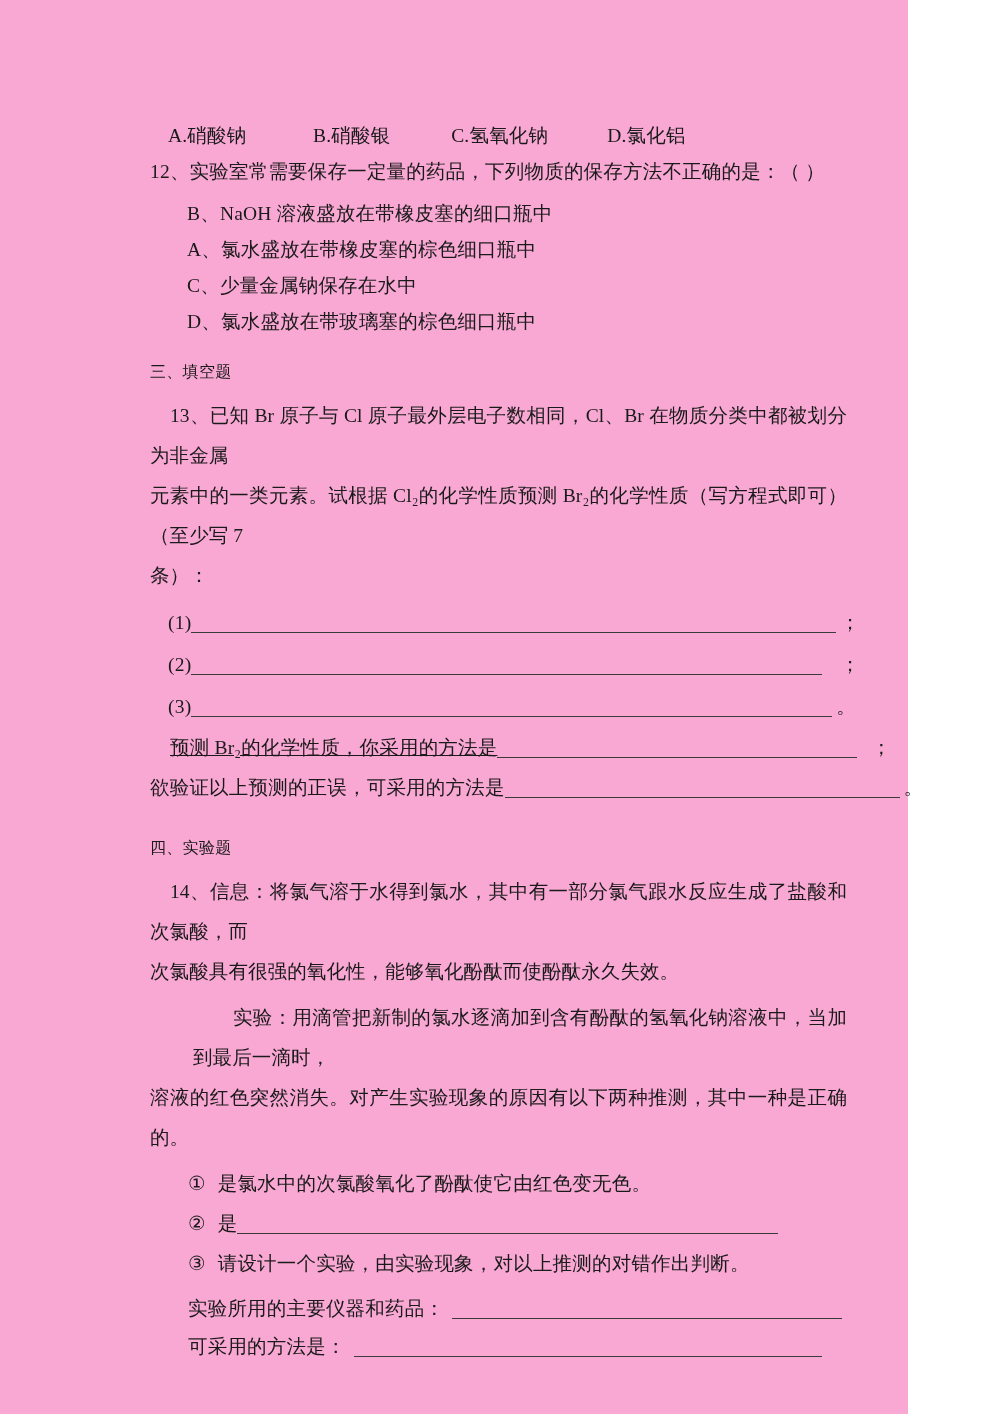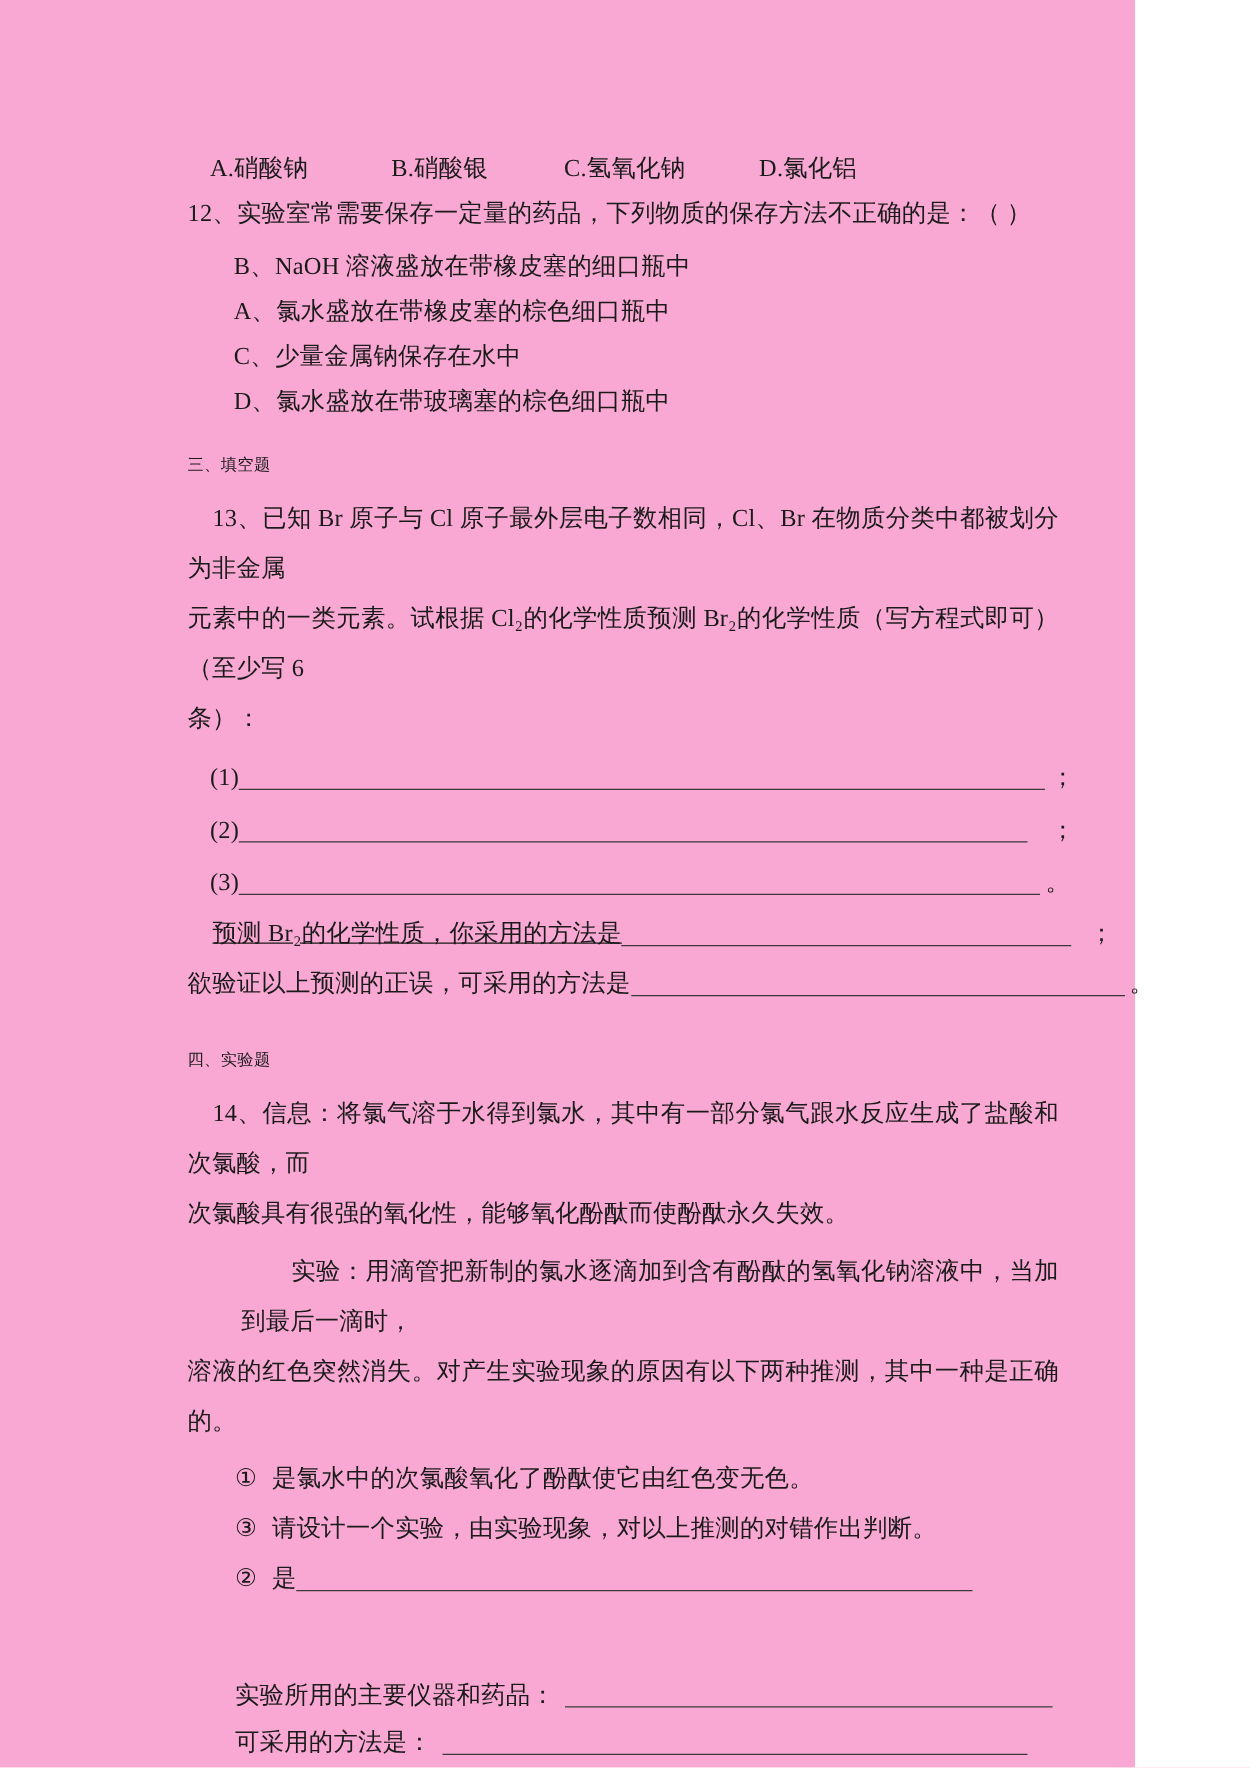--- a/index.html
+++ b/index.html
@@ -49,21 +49,21 @@
 
   
   .ind-opt   { padding-left: 37px; }   
   .ind-q     { padding-left: 0px; }    
   .ind-blank { padding-left: 18px; }   
   .ind-circ  { padding-left: 38px; }   
   .ind-sub   { padding-left: 38px; }   
   .ind-pred  { padding-left: 20px; text-decoration: underline; }   
 
   .sec-head {
-    font-size: 13px;
+    font-size: 16px;
     line-height: 36px;
     letter-spacing: 0.3px;
   }
 
   
   .rule {
     display: inline-block;
     border-bottom: 1.6px solid #3a3a3a;
     vertical-align: -4px;
     height: 0;
@@ -102,21 +102,21 @@
     <div class="line ind-opt">C、少量金属钠保存在水中</div>
     <div class="line ind-opt">D、氯水盛放在带玻璃塞的棕色细口瓶中</div>
 
     <div class="gap-md"></div>
 
     <div class="sec-head">三、填空题</div>
 
     <div class="gap-sm"></div>
 
     <div class="para" style="text-indent:20px;">13、已知 Br 原子与 Cl 原子最外层电子数相同，Cl、Br 在物质分类中都被划分为非金属</div>
-    <div class="para">元素中的一类元素。试根据 Cl₂的化学性质预测 Br₂的化学性质（写方程式即可）（至少写 6</div>
+    <div class="para">元素中的一类元素。试根据 Cl₂的化学性质预测 Br₂的化学性质（写方程式即可）（至少写 7</div>
     <div class="para">条）：</div>
 
     <div class="gap-sm"></div>
 
     <div class="line ind-blank" style="line-height:42px;">
       <span>(1)</span><span class="rule" style="width:645px;"></span><span class="tail">；</span>
     </div>
 
     <div class="line ind-blank" style="line-height:42px;">
       <span>(2)</span><span class="rule" style="width:631px;"></span><span class="tail" style="padding-left:18px;">；</span>
@@ -148,30 +148,30 @@
     <div class="para" style="text-indent:40px;margin-left:43px;">实验：用滴管把新制的氯水逐滴加到含有酚酞的氢氧化钠溶液中，当加到最后一滴时，</div>
     <div class="para">溶液的红色突然消失。对产生实验现象的原因有以下两种推测，其中一种是正确的。</div>
 
     <div class="gap-sm"></div>
 
     <div class="line ind-circ" style="line-height:40px;">
       <span>①</span><span style="padding-left:12px;">是氯水中的次氯酸氧化了酚酞使它由红色变无色。</span>
     </div>
 
     <div class="line ind-circ" style="line-height:40px;">
-      <span>③</span><span style="padding-left:12px;">请设计一个实验，由实验现象，对以上推测的对错作出判断。</span>
+      <span>②</span><span style="padding-left:12px;">是</span><span class="rule" style="width:541px;"></span>
     </div>
 
     <div class="line ind-circ" style="line-height:40px;">
-      <span>②</span><span style="padding-left:12px;">是</span><span class="rule" style="width:541px;"></span>
+      <span>③</span><span style="padding-left:12px;">请设计一个实验，由实验现象，对以上推测的对错作出判断。</span>
     </div>
 
     <div class="gap-sm"></div>
 
-    <div class="line ind-sub" style="line-height:38px;margin-top:48px;">
+    <div class="line ind-sub" style="line-height:38px;">
       <span>实验所用的主要仪器和药品：</span><span class="rule" style="width:390px; margin-left:8px;"></span>
     </div>
 
     <div class="line ind-sub" style="line-height:38px;">
       <span>可采用的方法是：</span><span class="rule" style="width:468px; margin-left:8px;"></span>
     </div>
 
 
   </div>
 </div>

